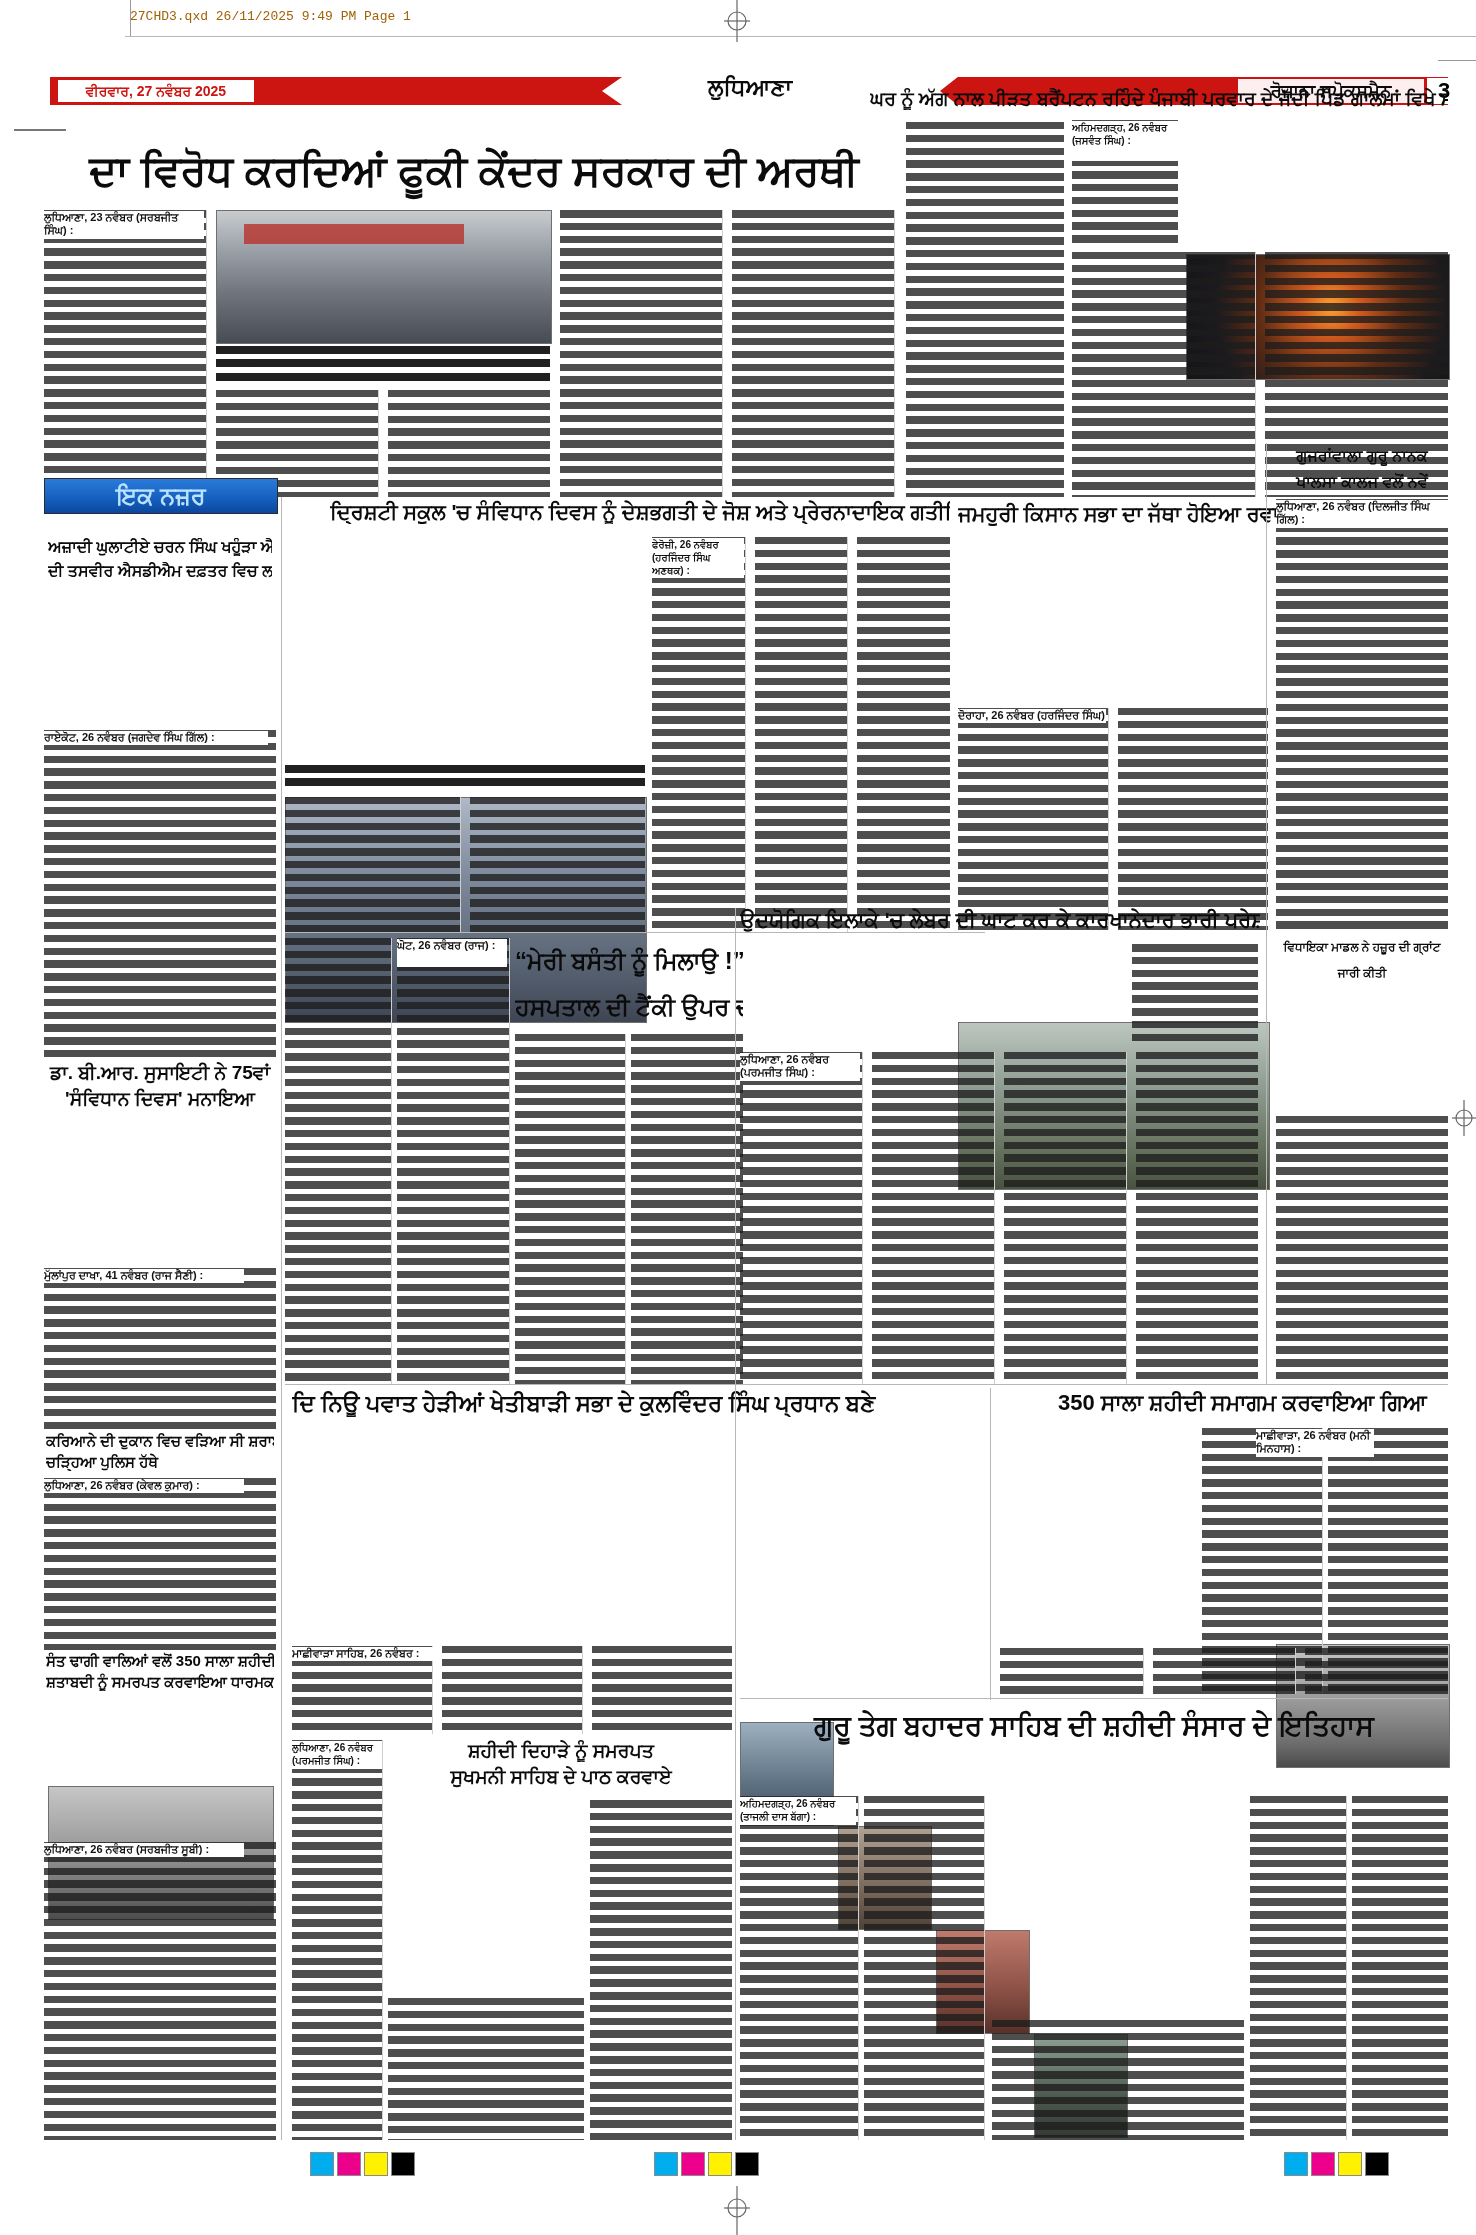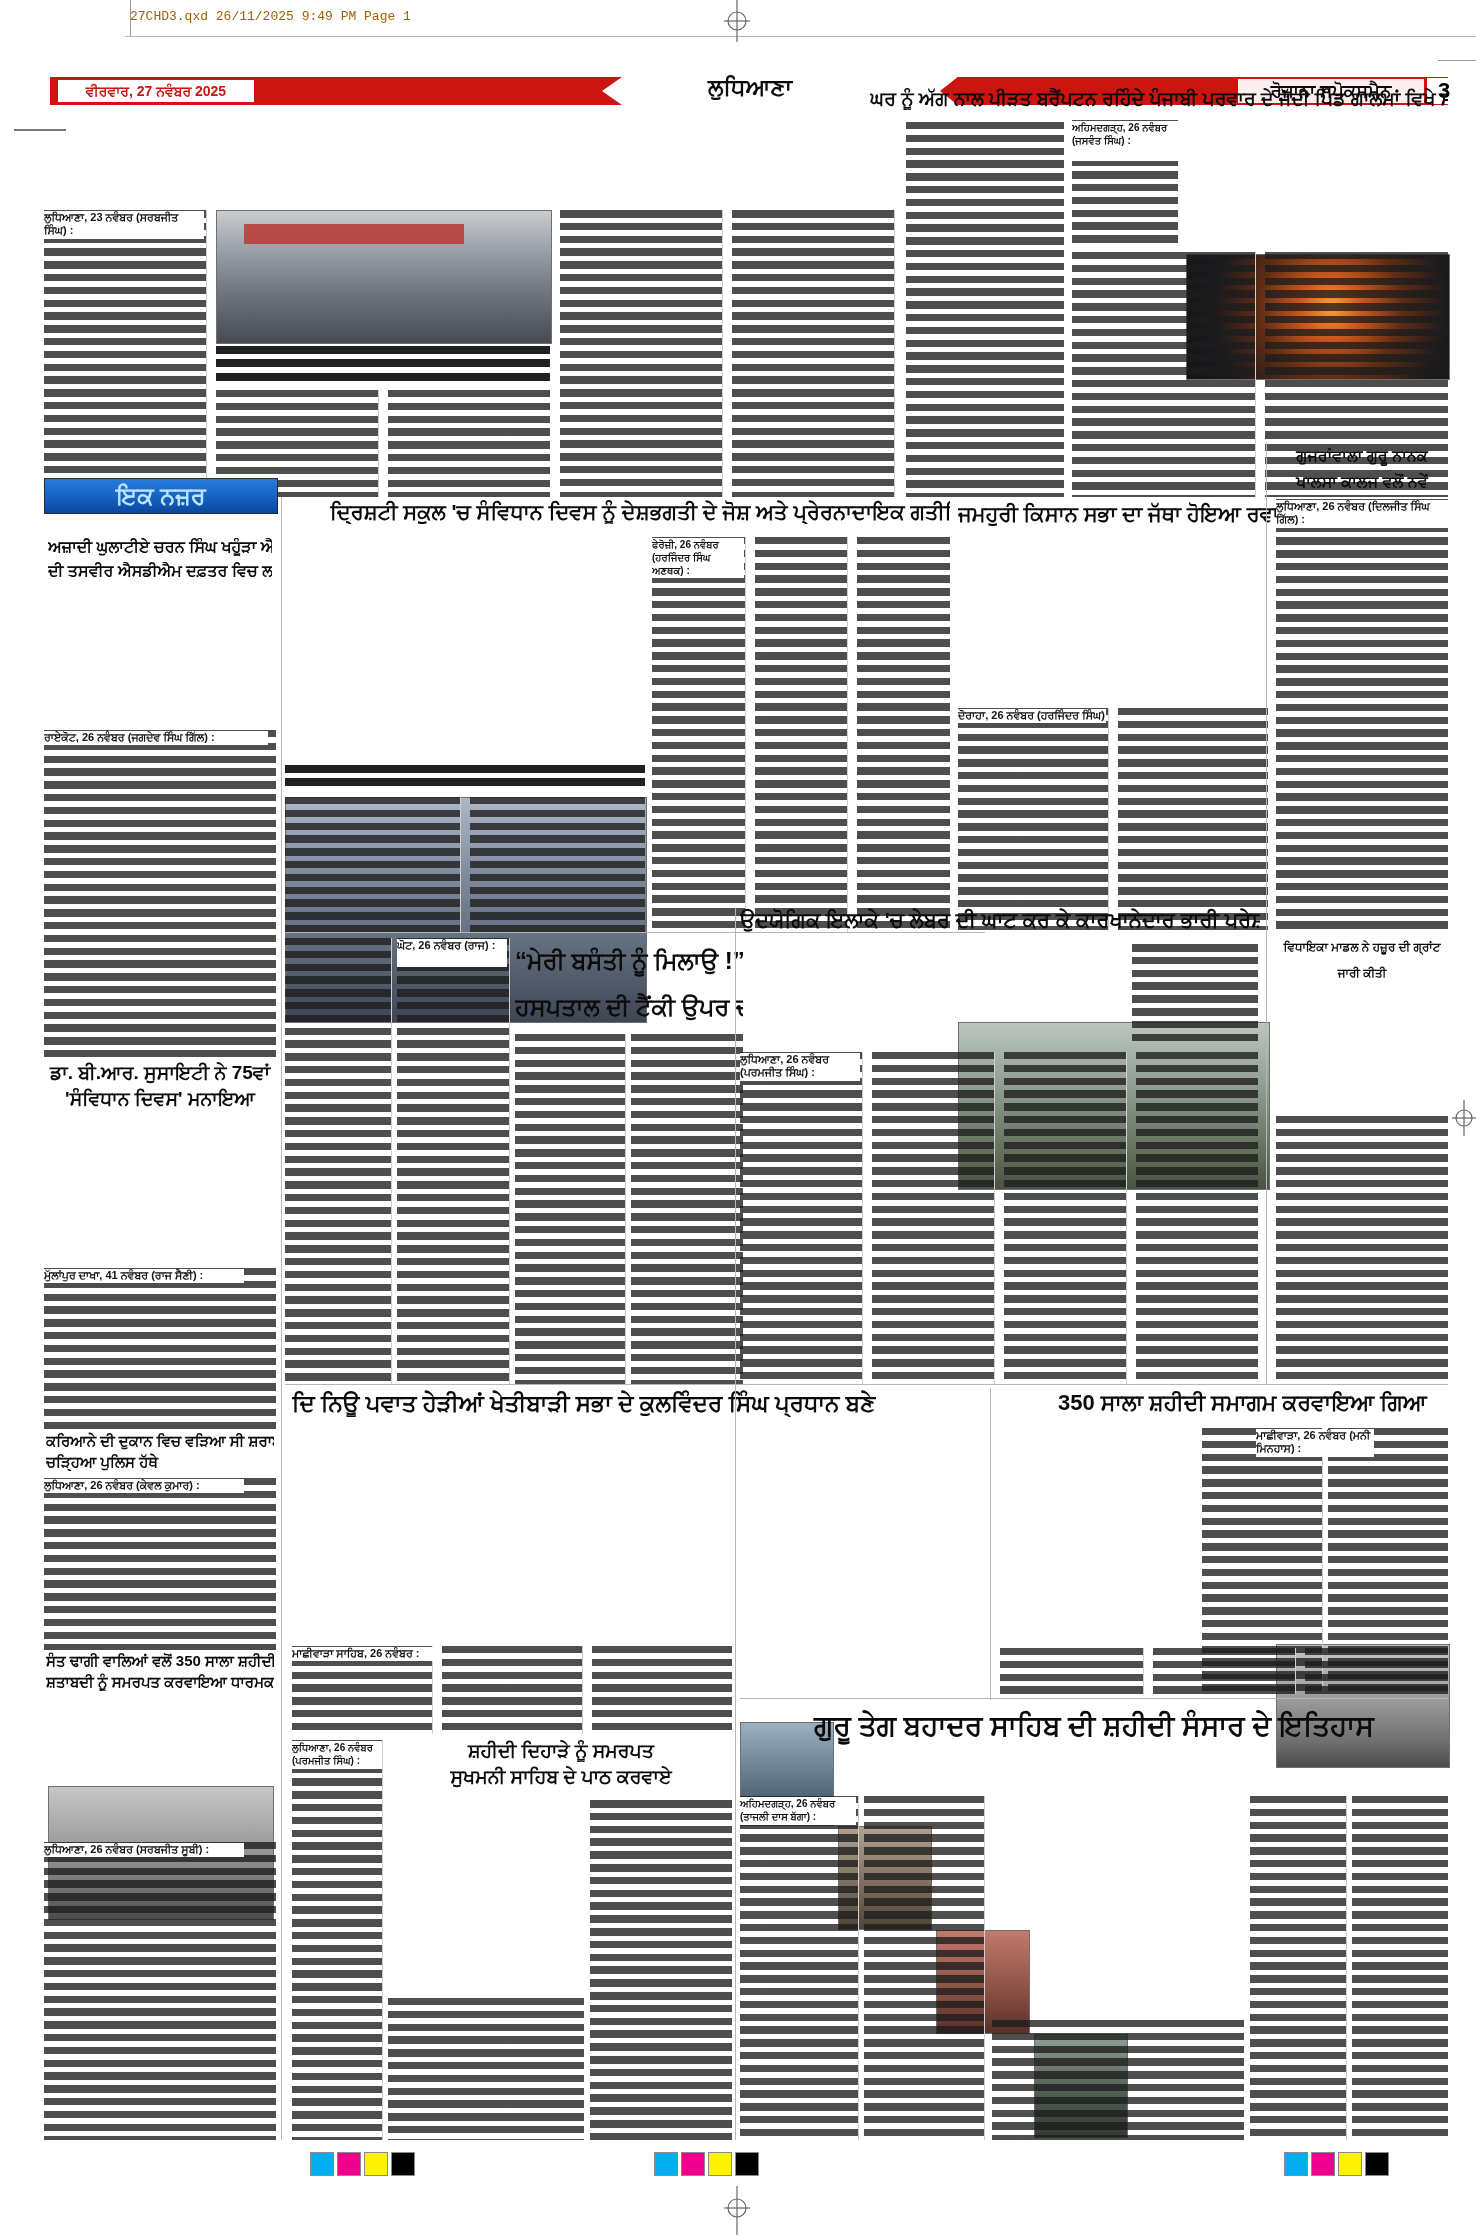--- a/index.html
+++ b/index.html
@@ -54,20 +54,21 @@
       <line x1="2" y1="21" x2="28" y2="21"></line>
   </svg>
 
   <div class="abs redbar notch-r" style="left:50px;top:77px;width:572px;height:28px;"></div>
   <div class="abs" style="left:58px;top:80px;width:196px;height:22px;background:#fff;text-align:center;font-weight:bold;font-size:14px;line-height:22px;color:#cc1410;">ਵੀਰਵਾਰ, 27 ਨਵੰਬਰ 2025</div>
   <div class="abs" style="left:630px;top:74px;width:240px;text-align:center;font-weight:bold;font-size:23px;color:#0b0b0b;">ਲੁਧਿਆਣਾ</div>
   <div class="abs redbar notch-l" style="left:940px;top:77px;width:508px;height:28px;"></div>
   <div class="abs" style="left:1238px;top:79px;width:186px;height:24px;background:#fdeef0;text-align:center;font-weight:bold;font-size:18px;line-height:24px;color:#0b0b0b;">ਰੋਜ਼ਾਨਾ ਸਪੋਕਸਮੈਨ</div>
   <div class="abs" style="left:1427px;top:78px;width:34px;height:26px;background:#fff;text-align:center;font-weight:bold;font-size:22px;line-height:26px;color:#000;">3</div>
 
+  <div class="abs hl hlc" style="left:44px;top:142px;width:860px;font-size:42px;line-height:58px;">ਦਾ ਵਿਰੋਧ ਕਰਦਿਆਂ ਫੂਕੀ ਕੇਂਦਰ ਸਰਕਾਰ ਦੀ ਅਰਥੀ</div>
   <div class="abs greek" style="left:44px;top:210px;width:162px;height:287px;border-right:1px solid #cfcfcf;"></div>
   <div class="abs dateline" style="left:44px;top:211px;width:160px;height:28px;">ਲੁਧਿਆਣਾ, 23 ਨਵੰਬਰ (ਸਰਬਜੀਤ ਸਿੰਘ) :</div>
   <div class="abs photo ph-a" style="left:216px;top:210px;width:334px;height:132px;"></div>
   <div class="abs cap" style="left:216px;top:346px;width:334px;height:38px;"></div>
   <div class="abs cols" style="left:216px;top:390px;width:334px;height:107px;">
     <div class="greek"></div>
     <div class="greek"></div>
   </div>
   <div class="abs greek" style="left:560px;top:210px;width:162px;height:287px;border-right:1px solid #cfcfcf;"></div>
   <div class="abs greek" style="left:732px;top:210px;width:162px;height:287px;border-right:1px solid #cfcfcf;"></div>

